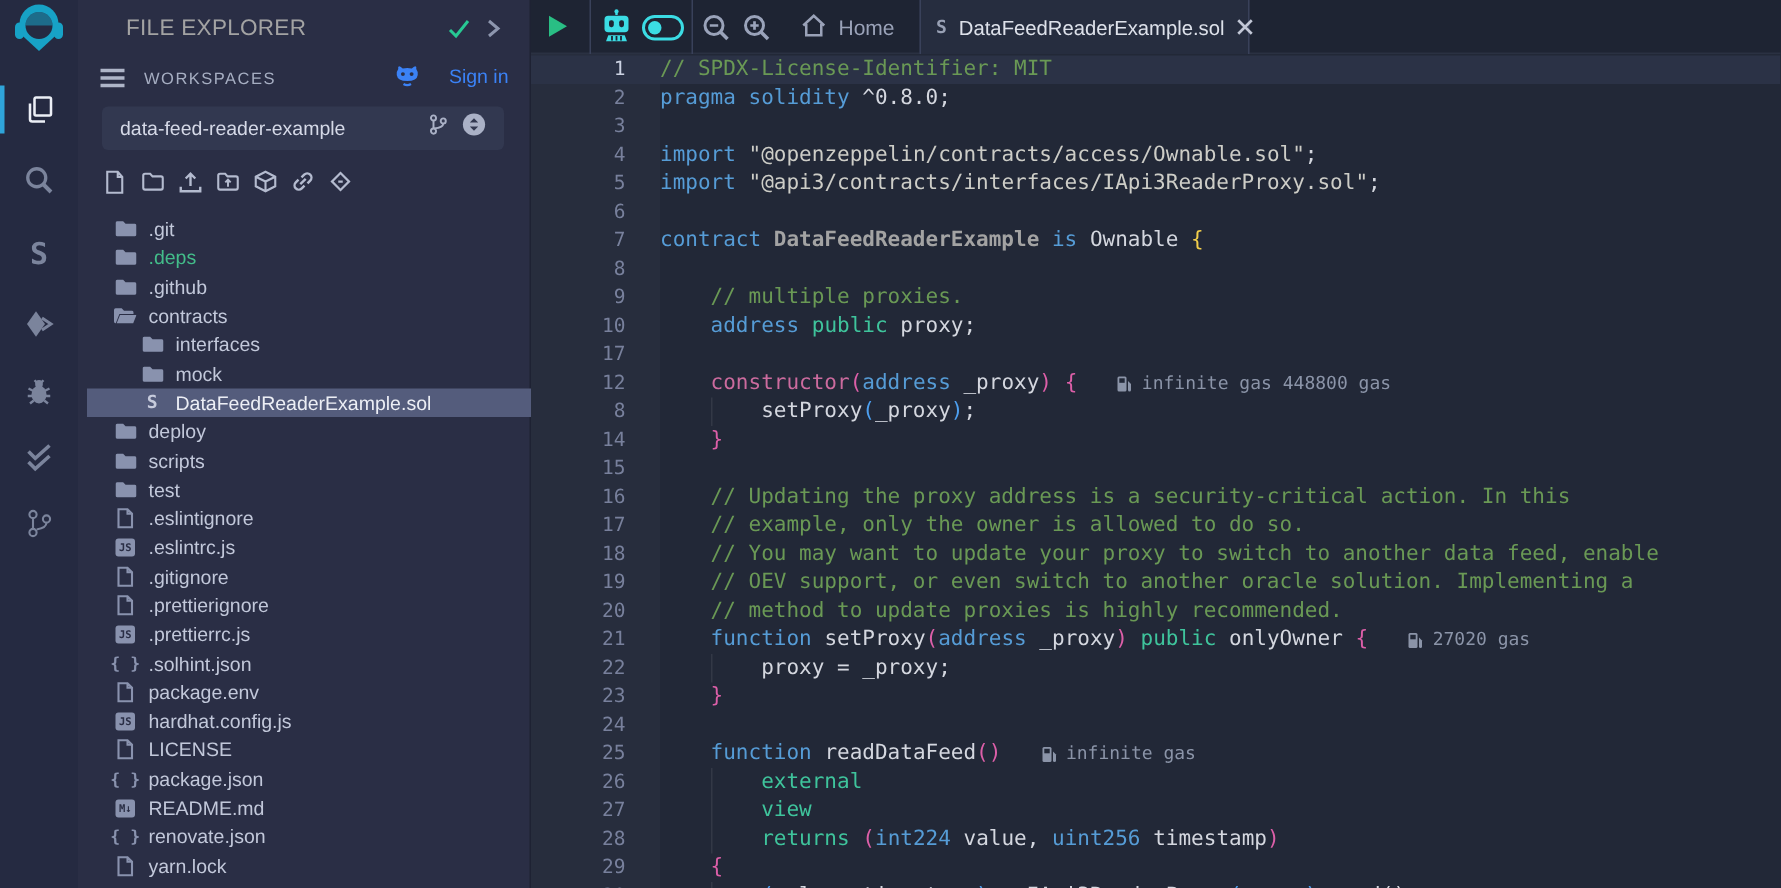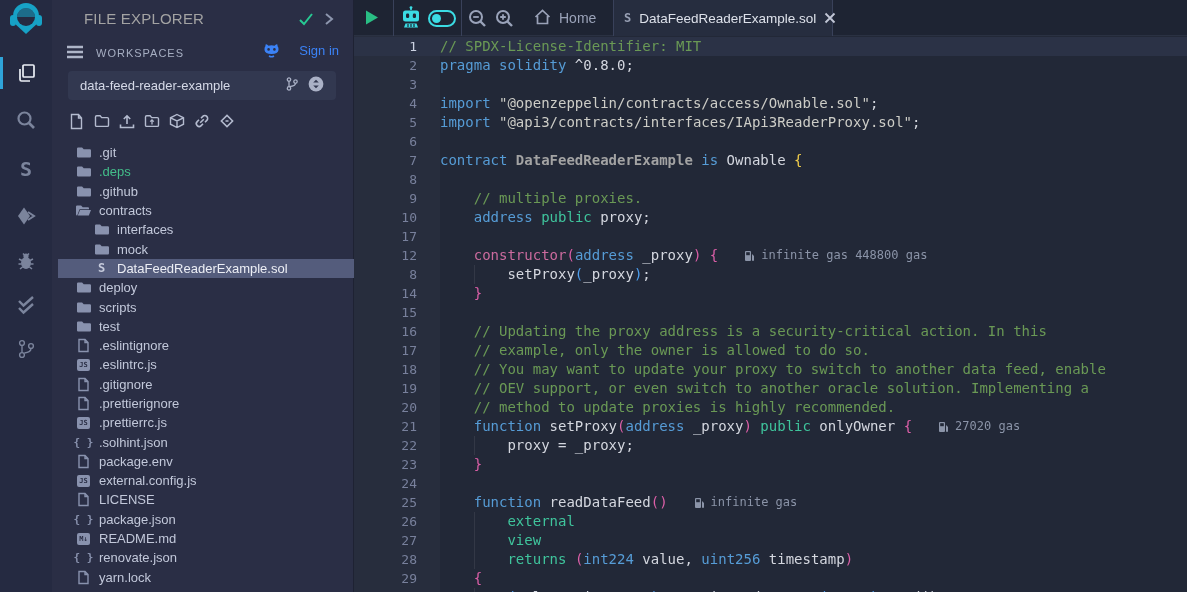--- a/index.html
+++ b/index.html
@@ -360,21 +360,21 @@
           <svg width="13" height="15" viewBox="0 0 13 15" fill="none" stroke="currentColor" stroke-width="1.4">
             <path d="M2 1.5 h6 l3 3 v9 h-9 z M8 1.5 v3 h3"></path>
           </svg>
         </span>
         <span>package.env</span>
       </div>
       <div class="trow depth0">
         <span class="ticon">
           <span class="badge">JS</span>
         </span>
-        <span>external.config.js</span>
+        <span>hardhat.config.js</span>
       </div>
       <div class="trow depth0">
         <span class="ticon">
           <svg width="13" height="15" viewBox="0 0 13 15" fill="none" stroke="currentColor" stroke-width="1.4">
             <path d="M2 1.5 h6 l3 3 v9 h-9 z M8 1.5 v3 h3"></path>
           </svg>
         </span>
         <span>LICENSE</span>
       </div>
       <div class="trow depth0">

